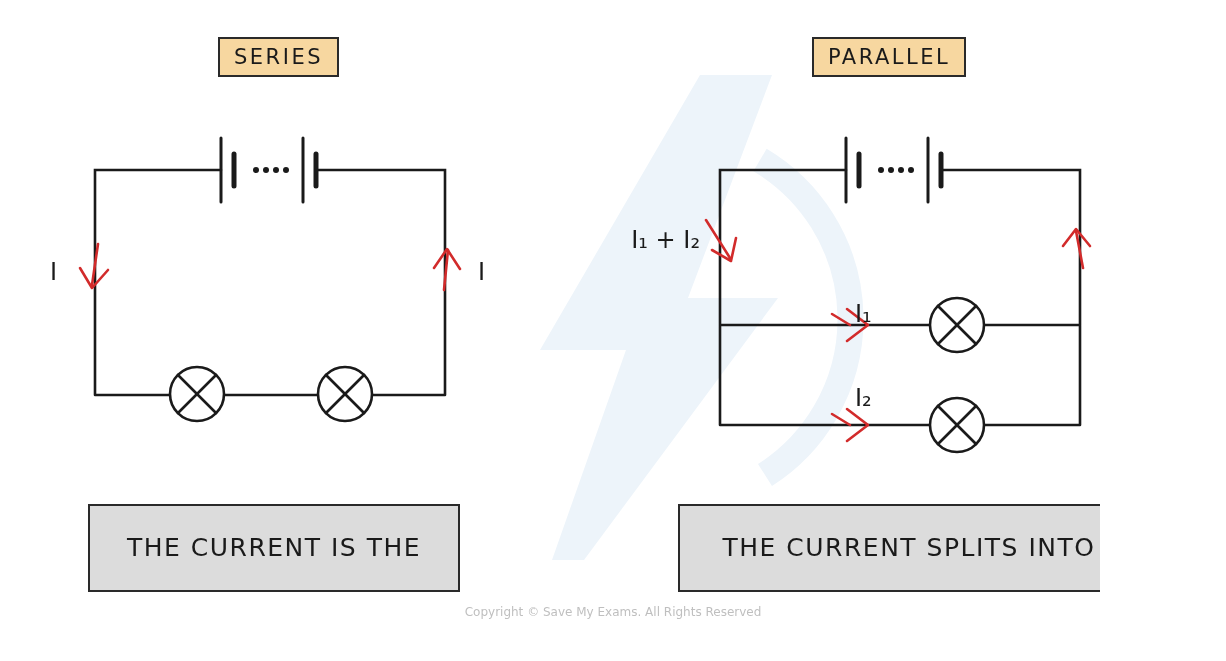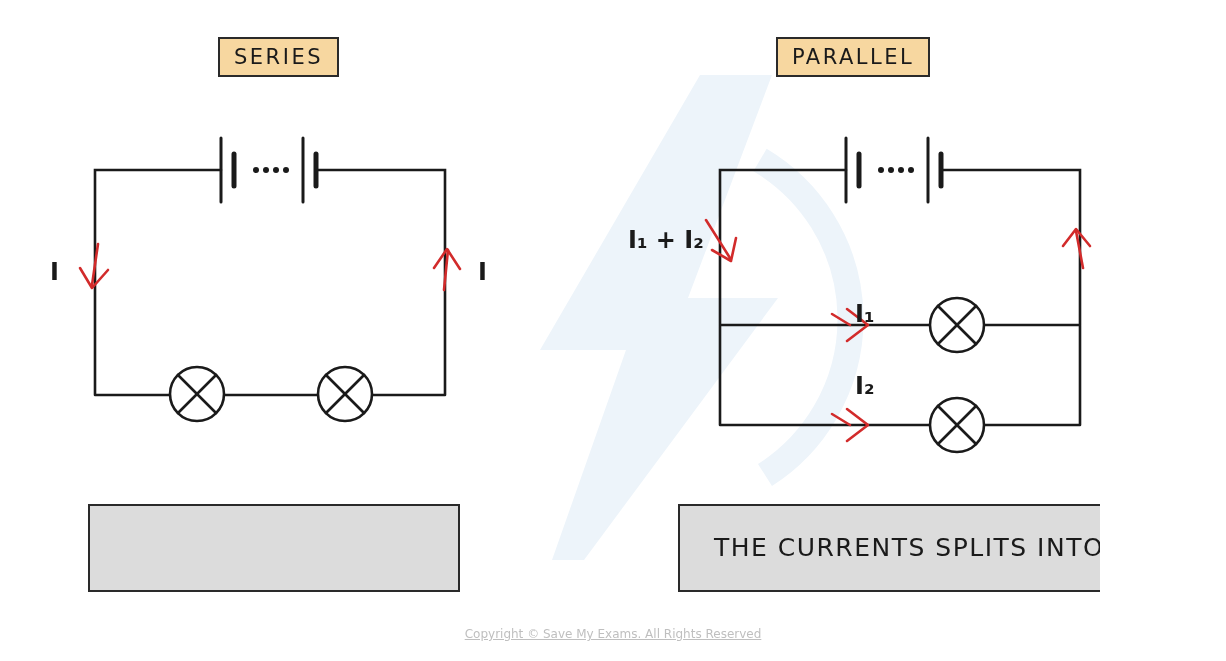--- a/index.html
+++ b/index.html
@@ -38,27 +38,26 @@
   .caption-box{
     position:absolute;
     background:var(--caption-box-bg,#dcdcdc);
     border:2.5px solid #2a2a2a;
     display:flex;flex-direction:column;align-items:center;justify-content:center;
     font-size:25px;letter-spacing:1.5px;font-weight:500;
     line-height:1.5;text-align:center;
   }
   .cur-label{
     position:absolute;
-    font-size:24px;font-weight:700;white-space:nowrap;
+    font-size:24px;font-weight:400;white-space:nowrap;
   }
   .copyright{
-    position:absolute;left:0;top:627px;width:1226px;
+    position:absolute;left:0;top:605px;width:1226px;
     text-align:center;font-size:12px;
     color:var(--copyright,#bfbfbf);
-    text-decoration:underline;
   }
 </style>
 </head>
 <body>
 
 <div id="canvas">
 
   <svg class="layer" viewBox="0 0 1226 661" aria-hidden="true">
     <path class="wm-fill" d="M 700 75 L 540 350 L 626 350 L 552 560 L 584 560 L 778 298 L 688 298 L 772 75 Z"></path>
     <path class="wm-stroke" d="M 760 160 A 185 185 0 0 1 765 475"></path>
@@ -148,31 +147,32 @@
   </svg>
 
   <div class="title-box" style="left:218px;top:37px;">
     <span>SERIES</span>
   </div>
 
   <div class="cur-label" style="left:50px;top:258px;">I</div>
   <div class="cur-label" style="left:478px;top:258px;">I</div>
 
   <div class="caption-box" style="left:88px;top:504px;width:368px;height:84px;">
+    <span>THE CURRENT IS THE</span>
   </div>
 
-  <div class="title-box" style="left:776px;top:37px;">
+  <div class="title-box" style="left:812px;top:37px;">
     <span>PARALLEL</span>
   </div>
 
   <div class="cur-label" style="left:628px;top:226px;width:72px;text-align:right;">I₁ + I₂</div>
   <div class="cur-label" style="left:1098px;top:226px;">I₁ + I₂</div>
 
   <div class="cur-label" style="left:855px;top:300px;">I₁</div>
-  <div class="cur-label" style="left:855px;top:372px;">I₂</div>
+  <div class="cur-label" style="left:855px;top:384px;">I₂</div>
 
   <div class="caption-box" style="left:678px;top:504px;width:458px;height:84px;">
-    <span>THE CURRENTS SPLITS INTO</span>
+    <span>THE CURRENT SPLITS INTO</span>
   </div>
 
   <div class="copyright">Copyright © Save My Exams. All Rights Reserved</div>
 
 </div>
 
 </body></html>

